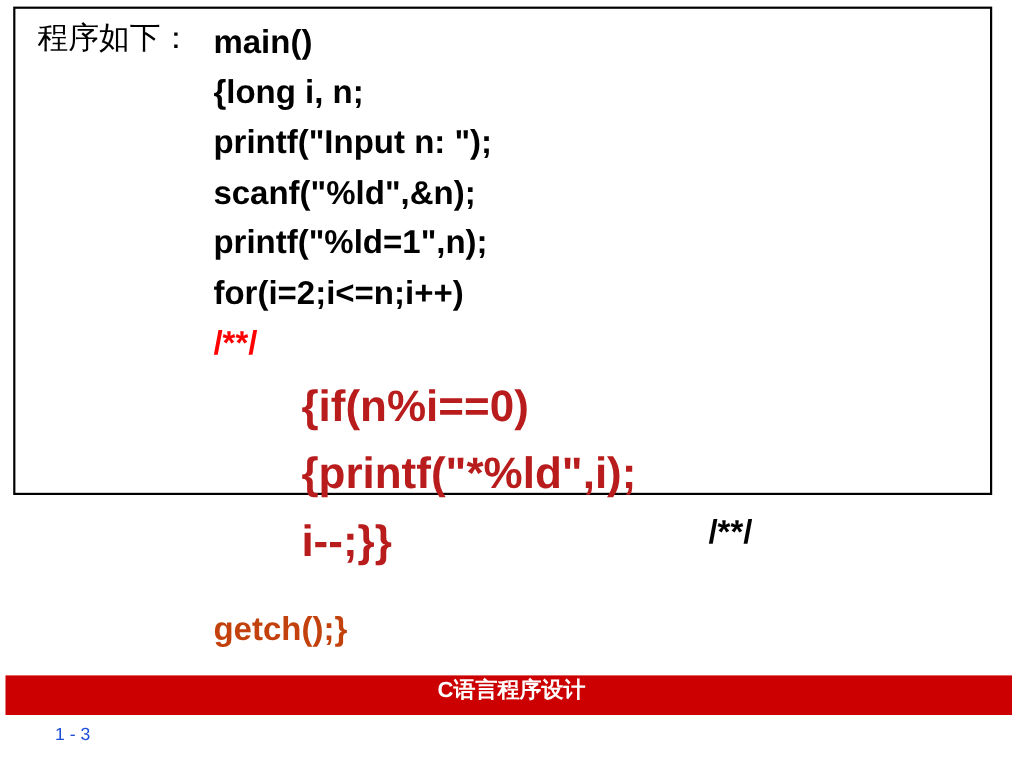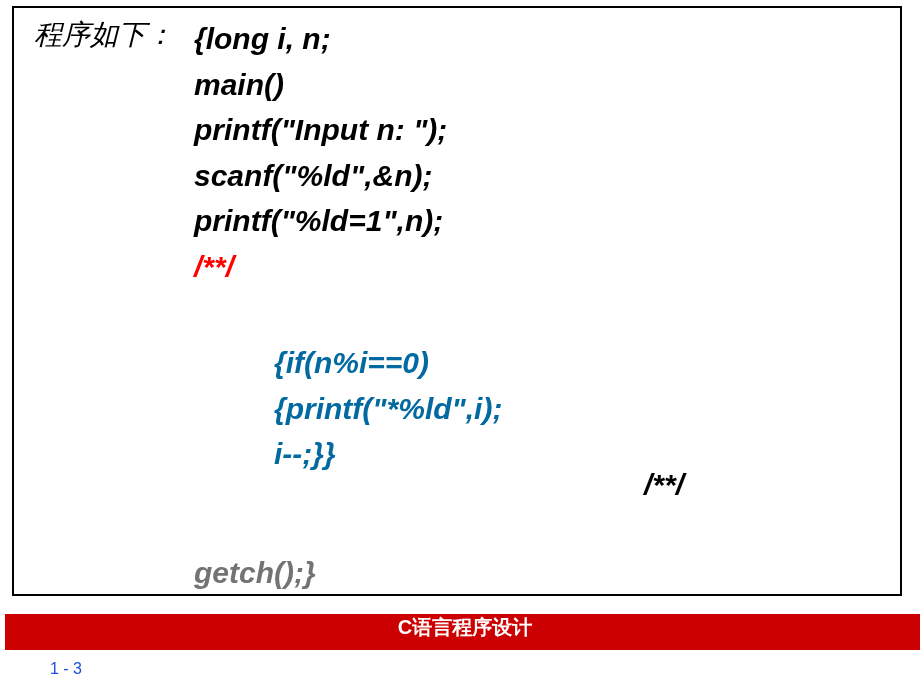--- a/index.html
+++ b/index.html
@@ -8,24 +8,23 @@
       height: 690px;
       background: #ffffff;
       font-family: Arial, "Microsoft YaHei", SimSun, sans-serif;
       position: relative;
     }
     .slide-border {
       position: absolute;
       top: 6px;
       left: 12px;
       width: 890px;
-      height: 590px;
+      height: 444px;
       border: 2px solid #000000;
       padding: 4px 10px;
-      font-style: italic;
     }
     .label-text {
       position: absolute;
       top: 8px;
       left: 20px;
       font-size: 28px;
       color: #000000;
     }
     .code-block {
       position: absolute;
@@ -38,42 +37,42 @@
       font-family: Arial, sans-serif;
     }
     .code-line { white-space: pre; }
     .red-comment {
       color: #ff0000;
     }
     .red-block {
       position: absolute;
       top: 332px;
       left: 260px;
-      font-size: 30px;
+      font-size: 40px;
       font-weight: bold;
       line-height: 1.52;
-      color: #0369a1;
+      color: #b91c1c;
       font-family: Arial, sans-serif;
     }
     .red-comment-right {
       position: absolute;
       top: 460px;
       left: 630px;
       font-size: 30px;
       font-weight: bold;
       color: #000000;
       font-family: Arial, sans-serif;
     }
     .getch-line {
       position: absolute;
       top: 548px;
       left: 180px;
       font-size: 30px;
       font-weight: bold;
-      color: #737373;
+      color: #c2410c;
       font-family: Arial, sans-serif;
     }
     .footer-bar {
       position: absolute;
       top: 614px;
       left: 5px;
       width: 920px;
       height: 36px;
       background: #cc0000;
       display: flex;
@@ -93,25 +92,26 @@
       color: #1d4ed8;
     }
   </style>
 </head>
 <body>
 
 <div class="slide-border">
   <div class="label-text">程序如下：</div>
 
   <div class="code-block">
+    <div class="code-line">main()</div>
     <div class="code-line">{long i, n;</div>
-    <div class="code-line">main()</div>
     <div class="code-line">printf("Input n: ");</div>
     <div class="code-line">scanf("%ld",&amp;n);</div>
     <div class="code-line">printf("%ld=1",n);</div>
+    <div class="code-line">for(i=2;i&lt;=n;i++)</div>
     <div class="code-line red-comment">/**/</div>
   </div>
 
   <div class="red-block">
     <div class="code-line">{if(n%i==0)</div>
     <div class="code-line">{printf("*%ld",i);</div>
     <div class="code-line">i--;}}</div>
   </div>
 
   <div class="red-comment-right">/**/</div>

